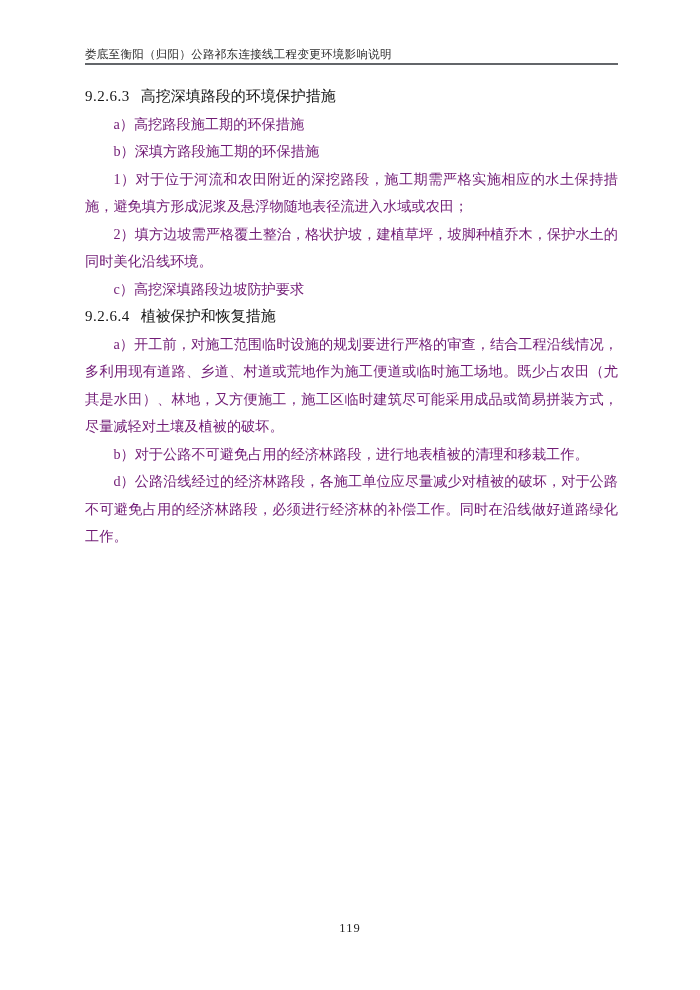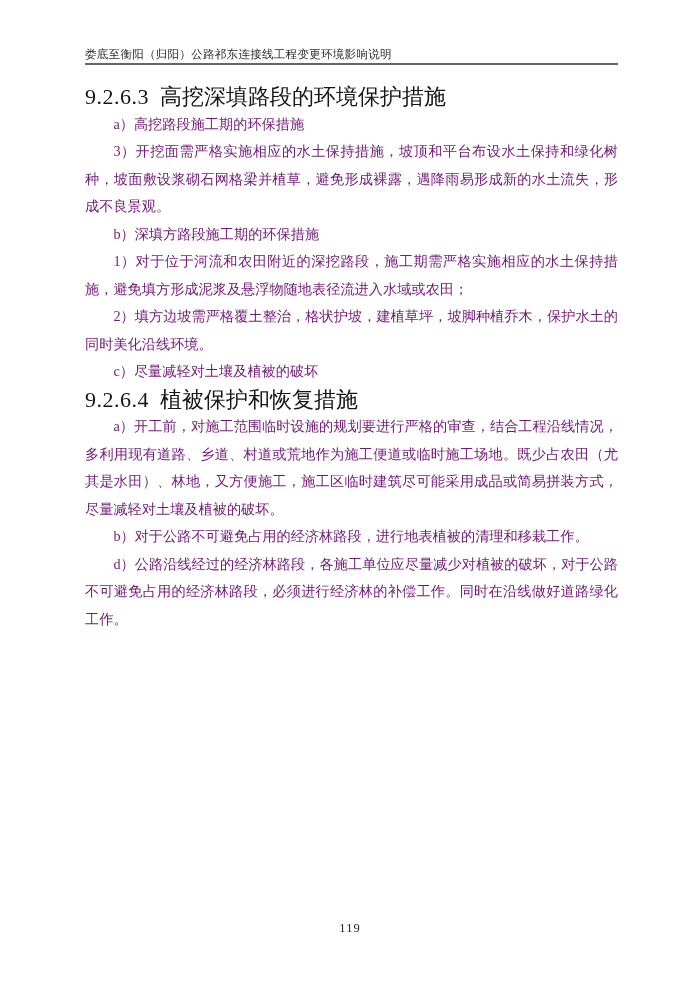--- a/index.html
+++ b/index.html
@@ -26,21 +26,21 @@
     line-height: 14px;
     color: #2b2b2b;
     letter-spacing: 0.3px;
   }
   .doc-body {
     position: absolute;
     left: 85px; width: 533px; top: 83px;
   }
   .section-heading {
     margin: 0;
-    font-size: 22px;
+    font-size: 15px;
     font-weight: normal;
     line-height: 27.5px;
     white-space: nowrap;
     color: #161616;
   }
   .sec-num { margin-right: 11px; letter-spacing: 0.5px; }
   .para {
     margin: 0;
     font-size: 14.2px;
     line-height: 27.5px;
@@ -67,25 +67,24 @@
 
   <header class="running-header">
     <div class="running-header-text">娄底至衡阳（归阳）公路祁东连接线工程变更环境影响说明</div>
   </header>
 
   <main class="doc-body">
 
     <h2 class="section-heading"><span class="sec-num">9.2.6.3</span><span class="sec-title">高挖深填路段的环境保护措施</span></h2>
 
     <p class="para">a）高挖路段施工期的环保措施</p>
-    <p class="para">3）开挖面需严格实施相应的水土保持措施，坡顶和平台布设水土保持和绿化树种，坡面敷设浆砌石网格梁并植草，避免形成裸露，遇降雨易形成新的水土流失，形成不良景观。</p>
     <p class="para">b）深填方路段施工期的环保措施</p>
     <p class="para">1）对于位于河流和农田附近的深挖路段，施工期需严格实施相应的水土保持措施，避免填方形成泥浆及悬浮物随地表径流进入水域或农田；</p>
     <p class="para">2）填方边坡需严格覆土整治，格状护坡，建植草坪，坡脚种植乔木，保护水土的同时美化沿线环境。</p>
-    <p class="para">c）尽量减轻对土壤及植被的破坏</p>
+    <p class="para">c）高挖深填路段边坡防护要求</p>
 
     <h2 class="section-heading"><span class="sec-num">9.2.6.4</span><span class="sec-title">植被保护和恢复措施</span></h2>
 
     <p class="para">a）开工前，对施工范围临时设施的规划要进行严格的审查，结合工程沿线情况，多利用现有道路、乡道、村道或荒地作为施工便道或临时施工场地。既少占农田（尤其是水田）、林地，又方便施工，施工区临时建筑尽可能采用成品或简易拼装方式，尽量减轻对土壤及植被的破坏。</p>
     <p class="para">b）对于公路不可避免占用的经济林路段，进行地表植被的清理和移栽工作。</p>
     <p class="para">d）公路沿线经过的经济林路段，各施工单位应尽量减少对植被的破坏，对于公路不可避免占用的经济林路段，必须进行经济林的补偿工作。同时在沿线做好道路绿化工作。</p>
 
   </main>
 
   <footer class="page-footer">

